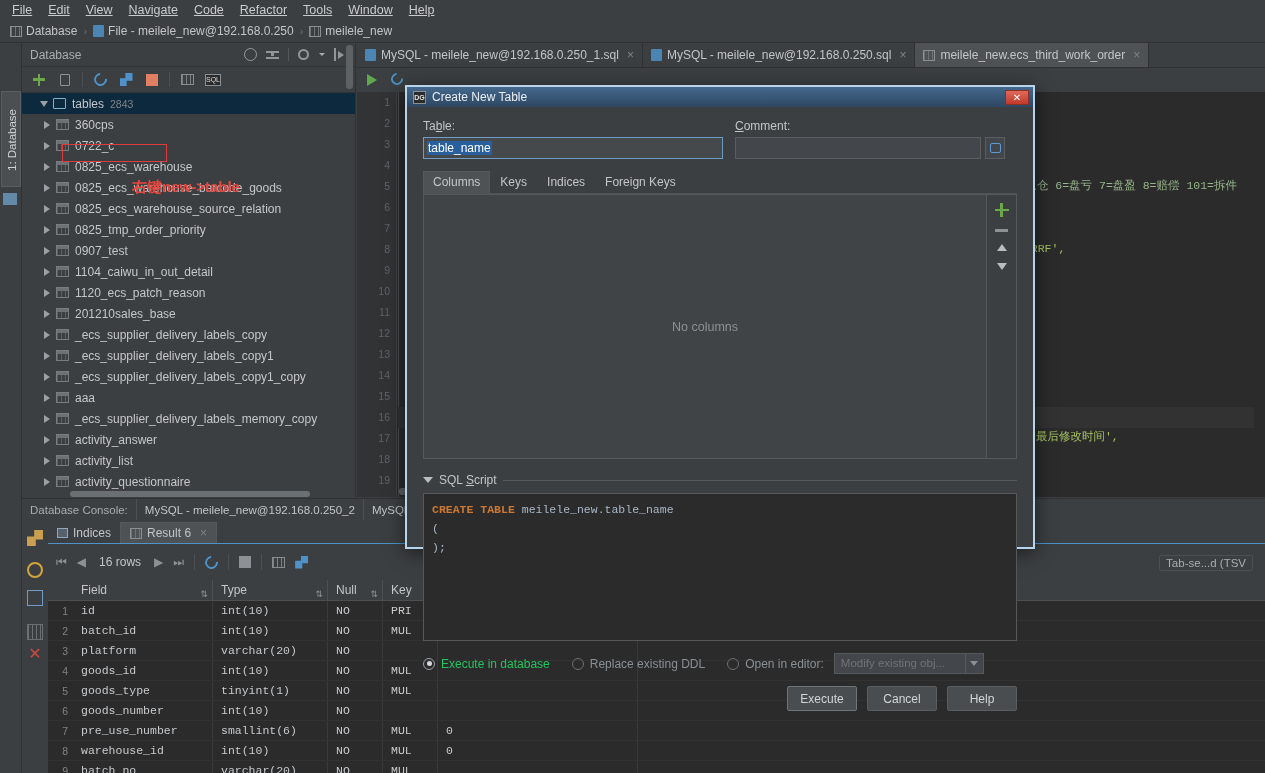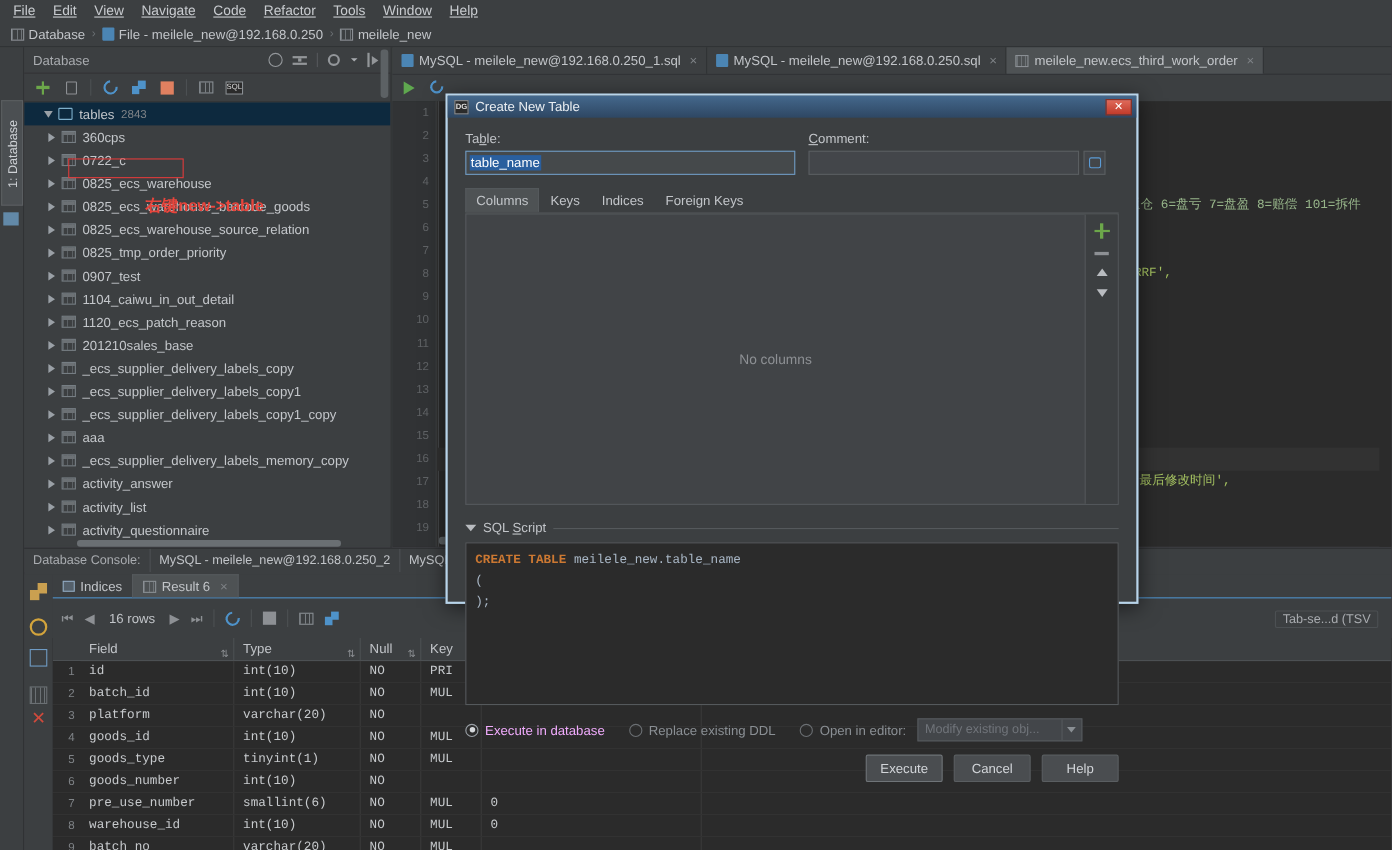--- a/index.html
+++ b/index.html
@@ -306,21 +306,21 @@
     padding: 6px 8px; font-family: "Liberation Mono", monospace; font-size: 11.5px; line-height: 19px;
   }
   .kw { color: #cc7832; font-weight: bold; }
   .idn { color: #a9b7c6; }
 
   .radios { margin-top: 12px; display: flex; align-items: center; gap: 0; }
   .radio { display: flex; align-items: center; gap: 6px; margin-right: 22px; }
   .rbtn { width: 12px; height: 12px; border-radius: 50%; border: 1.5px solid #9aa0a6; position: relative; }
   .rbtn.on::after { content:""; position: absolute; left: 2.5px; top: 2.5px; width: 5px; height: 5px; border-radius: 50%; background: #d6d9dc; }
   .rbtn.dim { border-color: #6b6f73; }
-  .rlabel { font-size: 12px; color: #f0abfc; }
+  .rlabel { font-size: 12px; color: #22c55e; }
   .rlabel.dim { color: #8a8f94; }
   .combo {
     display: flex; align-items: stretch; width: 150px; height: 21px;
     border: 1px solid #55595c; background: #43464a; margin-left: 2px;
   }
   .combo-text { flex: 1; font-size: 11.5px; color: #70747a; padding: 0 6px; line-height: 19px; }
   .combo-arrow { width: 18px; border-left: 1px solid #55595c; display: flex; align-items: center; justify-content: center; }
   .combo-arrow i { width: 0; height: 0; border-left: 4px solid transparent; border-right: 4px solid transparent; border-top: 5px solid #8a8f94; }
 
   .dlg-buttons { position: absolute; right: 16px; bottom: 14px; display: flex; gap: 10px; }

